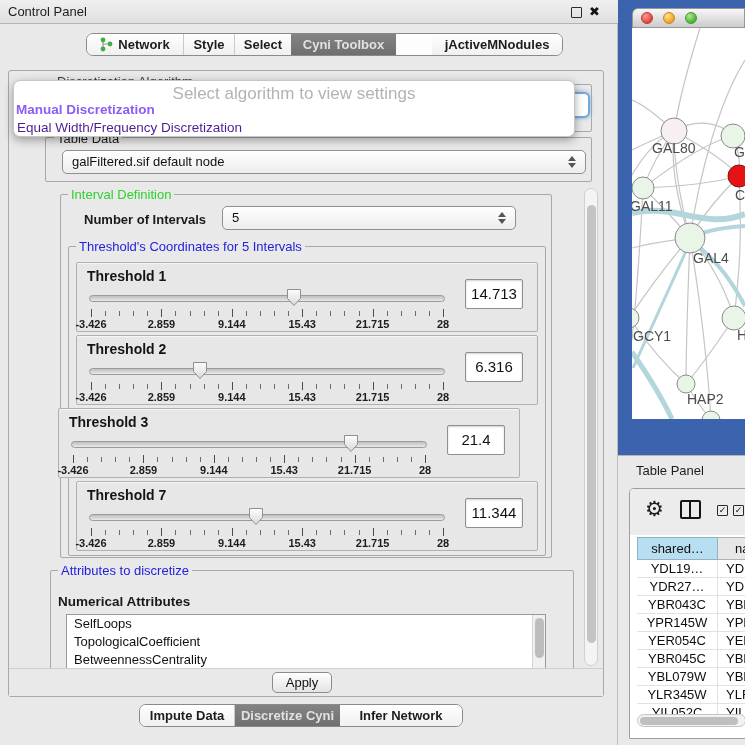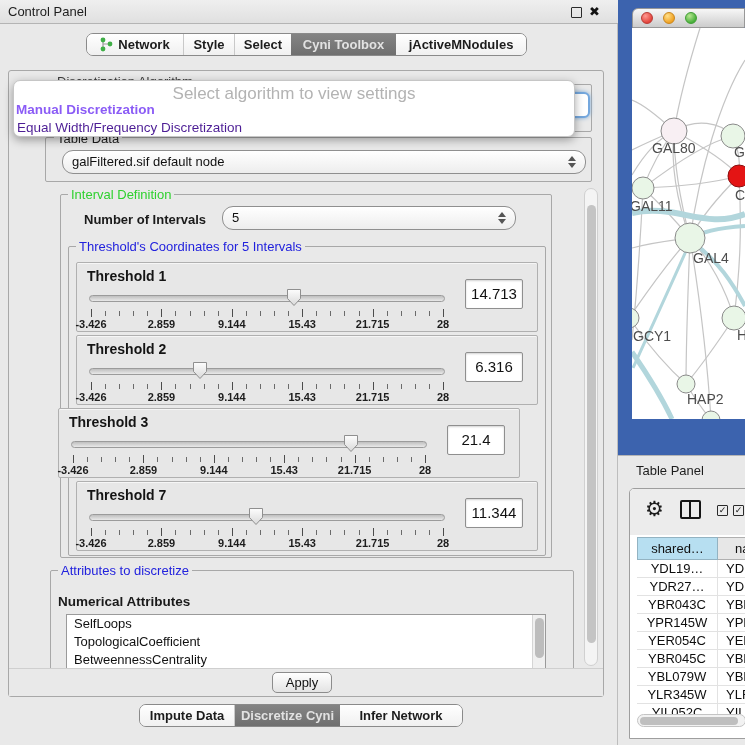--- a/index.html
+++ b/index.html
@@ -12,40 +12,40 @@
   .cp-title { position:absolute; left:8px; top:4px; font-size:13px; color:#1d1d1d; }
   .float-icon { position:absolute; left:571px; top:7px; width:11px; height:11px; border:1.5px solid #2b2b2b; border-radius:1px; }
   .close-icon { position:absolute; left:589px; top:4px; font-size:13px; font-weight:bold; color:#111; font-family:"DejaVu Sans",sans-serif; }
 
   
   #top-tabs { position:absolute; left:86px; top:33px; height:23px; display:flex; border:1px solid #8a8a8a; border-radius:7px; overflow:hidden; background:#fdfdfd; }
   .seg { height:21px; line-height:21px; text-align:center; font-weight:600; font-size:13px; color:#1c1c1c; background:linear-gradient(#ffffff,#f0f0f0); position:relative; }
   .seg.sep { border-right:1px solid #c9c9c9; }
   .seg.dark { background:linear-gradient(#848484,#6f6f6f); color:#e2e2e2; }
   #seg-network { width:97px; display:flex; align-items:center; justify-content:center; gap:5px; }
-  #seg-style { width:51px; } #seg-select { width:56px; } #seg-cyni { width:105px; } #seg-jactive { width:130px; }
+  #seg-style { width:51px; } #seg-select { width:56px; } #seg-cyni { width:105px; } #seg-jactive { width:130px;margin-left:36px; }
 
   
   #outer-panel { position:absolute; left:8px; top:70px; width:596px; height:627px; border:1px solid #a8a8a8; border-radius:3px; background:#e9e9e9; }
 
   
   #algo-group { position:absolute; left:45px; top:84px; width:547px; height:48px; border:1px solid #a8a8a8; border-radius:2px; z-index:1; }
   #algo-label { position:absolute; left:54px; top:74px; font-size:13px; color:#3c3c3c; background:#e9e9e9; padding:0 3px; z-index:1; }
   #algo-combo-frag { position:absolute; left:560px; top:92px; width:30px; height:26px; background:#fff; border:2px solid #74a7dd; border-radius:6px; box-shadow:0 0 4px #7aa9d6; z-index:1; }
 
   
   #algo-popup { position:absolute; left:13px; top:80px; width:562px; height:57px; background:#ffffff; border:1px solid #c6c6c6; border-radius:7px; box-shadow:0 3px 10px rgba(0,0,0,0.35); z-index:10; }
   .popup-prompt { position:absolute; left:0; top:3px; width:100%; text-align:center; color:#b3b3b3; font-size:17px; }
   .popup-opt1 { position:absolute; left:2px; top:21px; font-weight:bold; font-size:13.5px; color:#8b5cf6; }
   .popup-opt2 { position:absolute; left:3px; top:39px; font-size:13.5px; color:#4c1d95; }
 
   
   #tabledata-group { position:absolute; left:45px; top:137px; width:547px; height:45px; border:1px solid #a8a8a8; border-radius:2px; }
   #tabledata-label { position:absolute; left:54px; top:131px; font-size:13px; color:#1d1d1d; background:#e9e9e9; padding:0 3px; }
-  .combo { background:linear-gradient(#ffffff,#ededed); border:1px solid #8f8f8f; border-radius:11px; font-size:13px; color:#111; padding-left:9px; position:absolute; }
+  .combo { background:linear-gradient(#ffffff,#ededed); border:1px solid #8f8f8f; border-radius:5px; font-size:13px; color:#111; padding-left:9px; position:absolute; }
   #tabledata-combo { left:62px; top:150px; width:524px; height:24px; line-height:22px; }
   .spinner { position:absolute; right:9px; top:50%; margin-top:-7px; width:8px; height:14px; }
   .spinner:before, .spinner:after { content:""; position:absolute; left:0; border-left:4px solid transparent; border-right:4px solid transparent; }
   .spinner:before { top:1px; border-bottom:5px solid #555; }
   .spinner:after { bottom:1px; border-top:5px solid #555; }
 
   
   #viewport { position:absolute; left:42px; top:186px; width:540px; height:482px; overflow:hidden; }
   .groupbox { position:absolute; border:1px solid #a8a8a8; border-radius:2px; }
   .grouplabel { position:absolute; font-size:13px; padding:0 3px; background:#e9e9e9; white-space:nowrap; }

